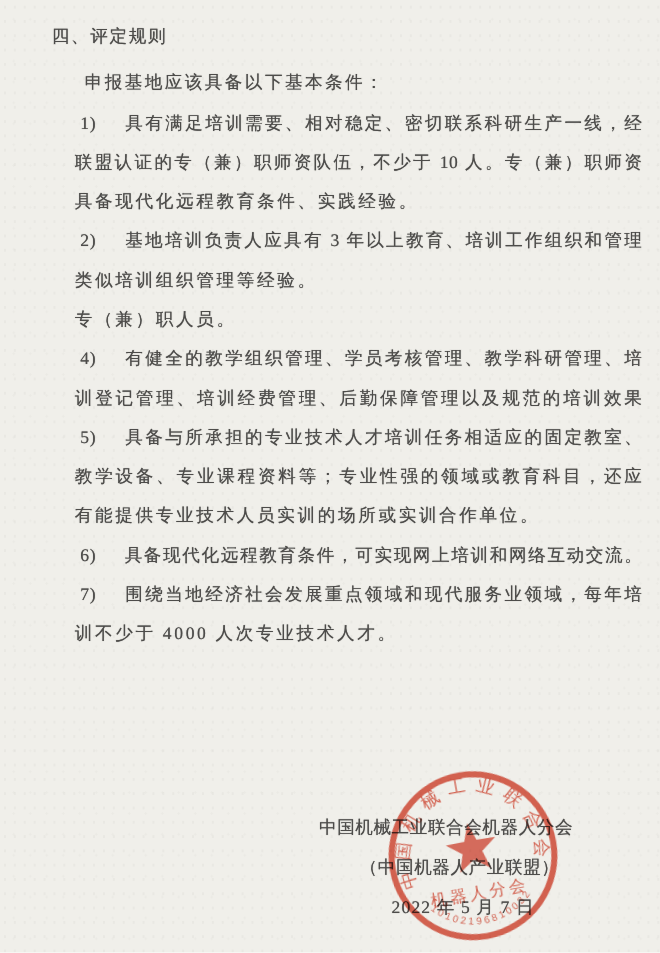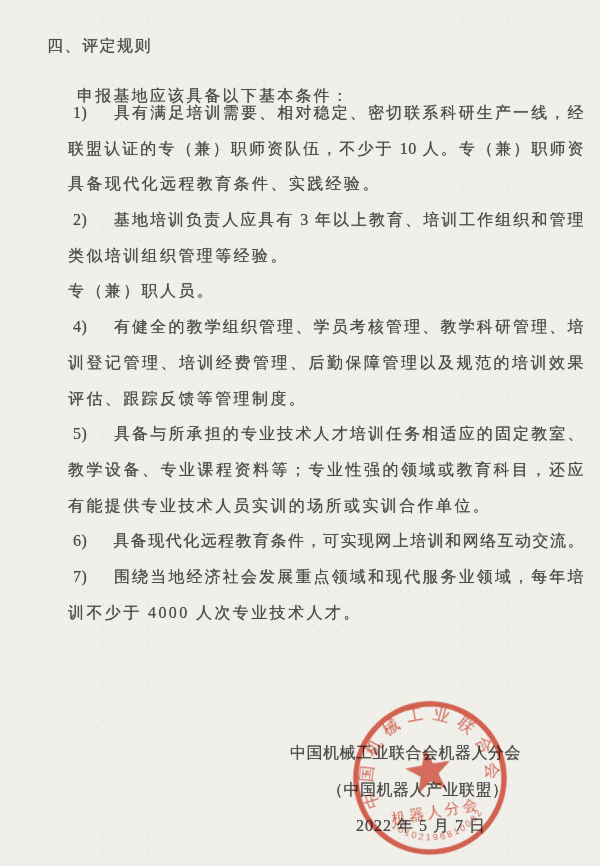--- a/index.html
+++ b/index.html
@@ -23,22 +23,22 @@
     background-size: 9px 13px, 15px 19px;
     background-position: 0 0, 5px 8px;
     pointer-events: none;
   }
   .txt {
     font-size: 16px;
     line-height: 35.7px;
     text-shadow: 0 0 0.7px rgba(90,90,88,0.85);
     white-space: nowrap;
   }
-  .heading { position: absolute; left: 47px; top: 28px; letter-spacing: 1.5px; text-align: center; }
-  .intro   { position: absolute; left: 77px; top: 78px; letter-spacing: 2.2px; }
+  .heading { position: absolute; left: 47px; top: 16px; letter-spacing: 1.5px; text-align: center; }
+  .intro   { position: absolute; left: 77px; top: 58px; letter-spacing: 2.2px; }
   .body-text { position: absolute; left: 68px; top: 95px; width: 516px; }
   .line { height: 35.7px; line-height: 35.7px; letter-spacing: 2.4px; white-space: nowrap; }
   .line.fill {
     letter-spacing: 0.5px;
     white-space: normal;
     text-align: justify;
     text-align-last: justify;
     text-justify: inter-character;
   }
   .num { margin-right: 25px; }
@@ -70,21 +70,20 @@
 
   <div class="txt body-text" id="body-lines">
       <div class="line fill firstline"><span class="num">1)</span>具有满足培训需要、相对稳定、密切联系科研生产一线，经</div>
       <div class="line fill">联盟认证的专（兼）职师资队伍，不少于 10 人。专（兼）职师资</div>
       <div class="line">具备现代化远程教育条件、实践经验。</div>
       <div class="line fill firstline"><span class="num">2)</span>基地培训负责人应具有 3 年以上教育、培训工作组织和管理</div>
       <div class="line">类似培训组织管理等经验。</div>
       <div class="line">专（兼）职人员。</div>
       <div class="line fill firstline"><span class="num">4)</span>有健全的教学组织管理、学员考核管理、教学科研管理、培</div>
       <div class="line fill">训登记管理、培训经费管理、后勤保障管理以及规范的培训效果</div>
-      <div class="line">评估、跟踪反馈等管理制度。</div>
       <div class="line fill firstline"><span class="num">5)</span>具备与所承担的专业技术人才培训任务相适应的固定教室、</div>
       <div class="line fill">教学设备、专业课程资料等；专业性强的领域或教育科目，还应</div>
       <div class="line">有能提供专业技术人员实训的场所或实训合作单位。</div>
       <div class="line fill firstline"><span class="num">6)</span>具备现代化远程教育条件，可实现网上培训和网络互动交流。</div>
       <div class="line fill firstline"><span class="num">7)</span>围绕当地经济社会发展重点领域和现代服务业领域，每年培</div>
       <div class="line">训不少于 4000 人次专业技术人才。</div>
     </div>
 
   <div class="txt sig-org">中国机械工业联合会机器人分会</div>
   <div class="txt sig-alias">（中国机器人产业联盟）</div>

